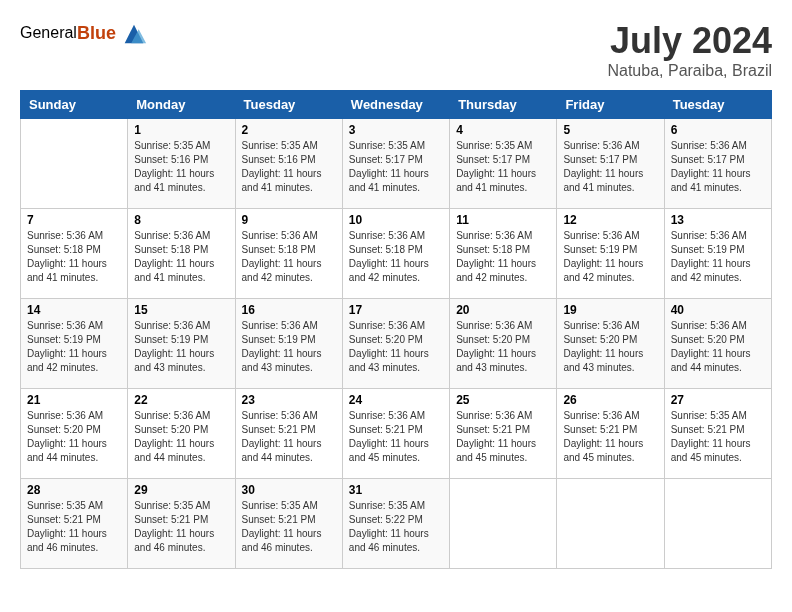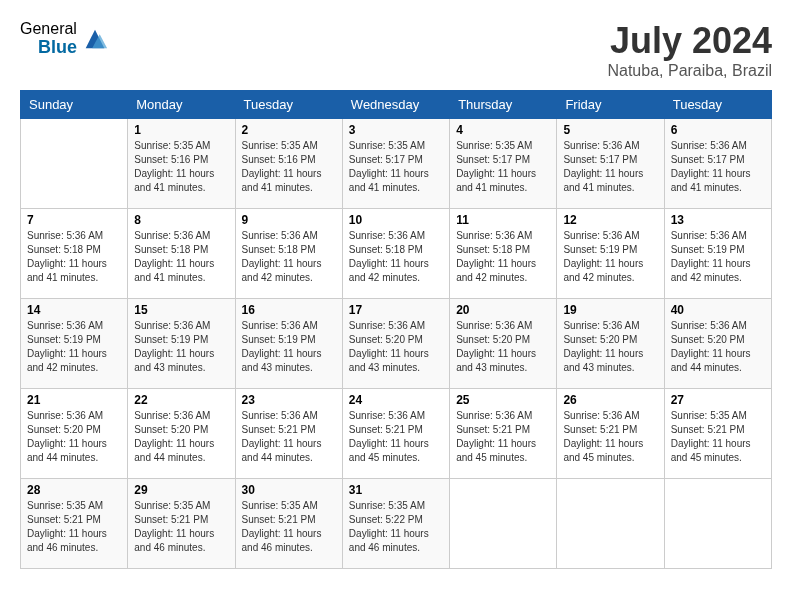--- a/index.html
+++ b/index.html
@@ -15,28 +15,27 @@
       justify-content: space-between;
       align-items: flex-start;
       margin-bottom: 10px;
     }
     .logo {
       display: flex;
       align-items: center;
     }
     .logo-text {
       display: flex;
-      flex-direction: column;
+      flex-direction: row;
       line-height: 1.1;
-      text-align: right;
     }
     .logo-blue {
       font-size: 18px;
       font-weight: bold;
-      color: #0369a1;
+      color: #c2410c;
     }
     .logo-icon {
       width: 28px;
       height: 28px;
       margin-left: 4px;
     }
     .title-area {
       text-align: right;
       margin-left: 48px;
     }
@@ -54,21 +53,21 @@
       width: 100%;
       border-collapse: collapse;
       font-size: 11px;
     }
     thead tr th {
       background-color: #1a5fa8;
       color: #fff;
       text-align: left;
       padding: 6px 8px;
       font-size: 13px;
-      font-weight: normal;
+      font-weight: bold;
       border: 1px solid #1a5fa8;
     }
     tbody tr td {
       border: 1px solid #ccc;
       vertical-align: top;
       padding: 4px 6px;
       min-height: 80px;
       height: 90px;
       width: calc(100%/7);
     }

